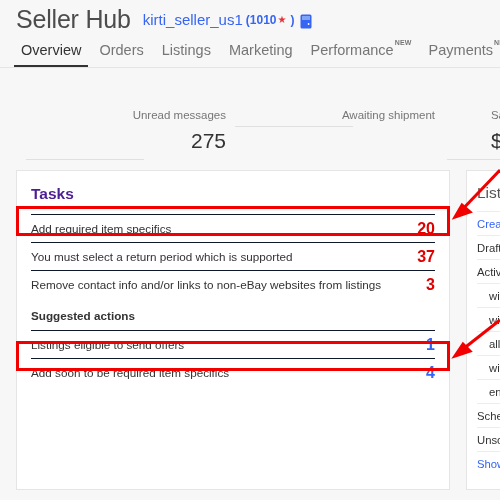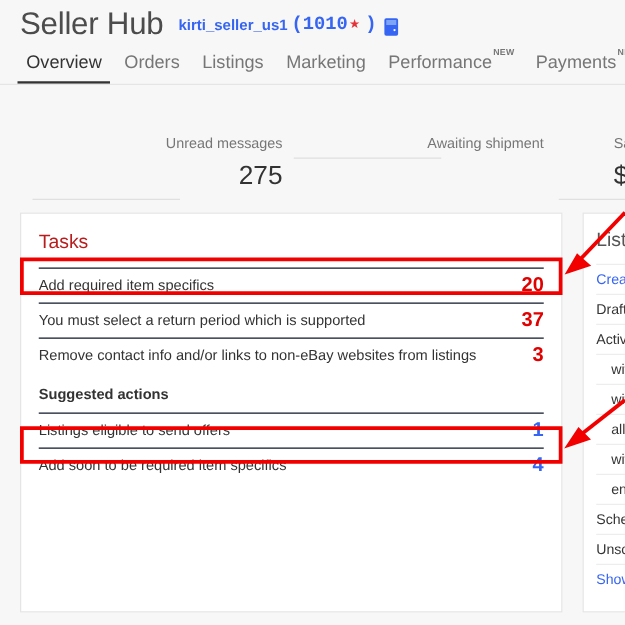--- a/index.html
+++ b/index.html
@@ -46,29 +46,28 @@
     margin-left: 12px;
     display: flex;
     align-items: center;
     font-size: 11px;
     line-height: 14px;
     position: relative;
     top: -3px;
   }
   .user-name {
     color: #3665f3;
-    font-weight: 700;
-    font-size: 12px;
+    font-weight: 400;
+    font-size: 15px;
   }
   .user-score {
     color: #3665f3;
     font-weight: 700;
-    font-size: 15px;
+    font-size: 12px;
     margin-left: 3px;
-    font-family: Liberation Mono, monospace;
   }
   .star-icon {
     color: #e53238;
     font-size: 10px;
     margin: 0 1px;
   }
   .shop-icon {
     margin-left: 6px;
     width: 12px;
     height: 15px;
@@ -168,23 +167,24 @@
     position: absolute;
     left: 16px; top: 170px;
     width: 434px;
     height: 320px;
     background: #ffffff;
     border: 1px solid #e5e5e5;
     box-sizing: border-box;
   }
   .tasks-title {
     font-size: 15.5px;
-    color: #b91c1c;
+    color: #4c1d95;
     padding: 13px 14px 11px 14px;
     line-height: 19px;
+    font-weight: bold;
   }
   .task-rows {
     padding: 0 0px;
   }
   .task-row {
     position: relative;
     display: flex;
     align-items: center;
     justify-content: space-between;
     height: 27px;

